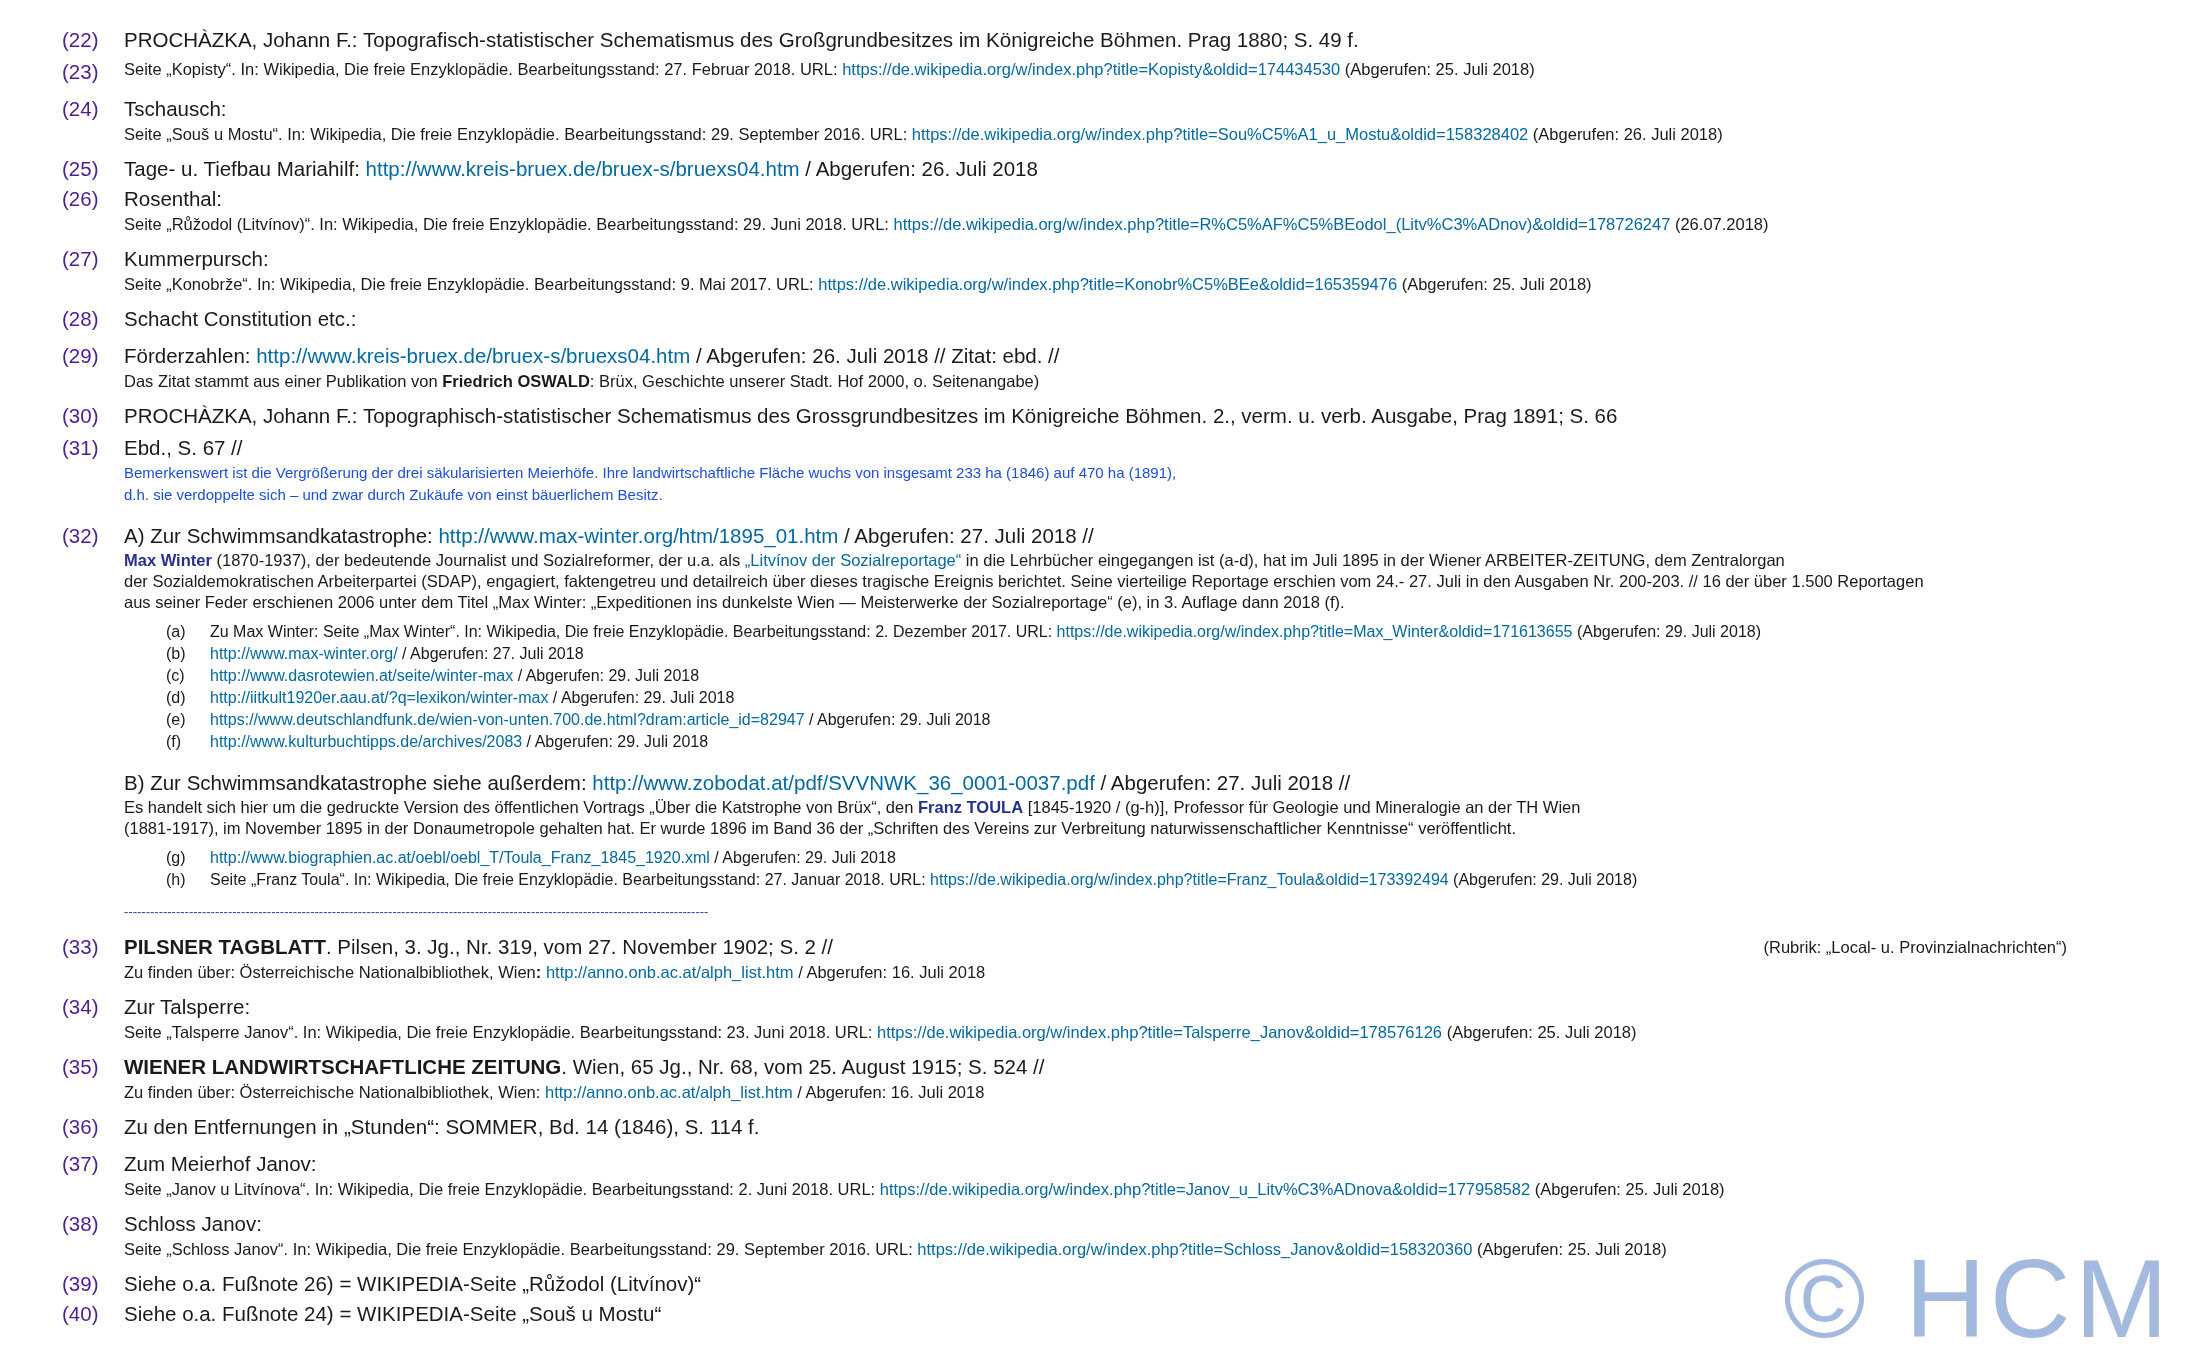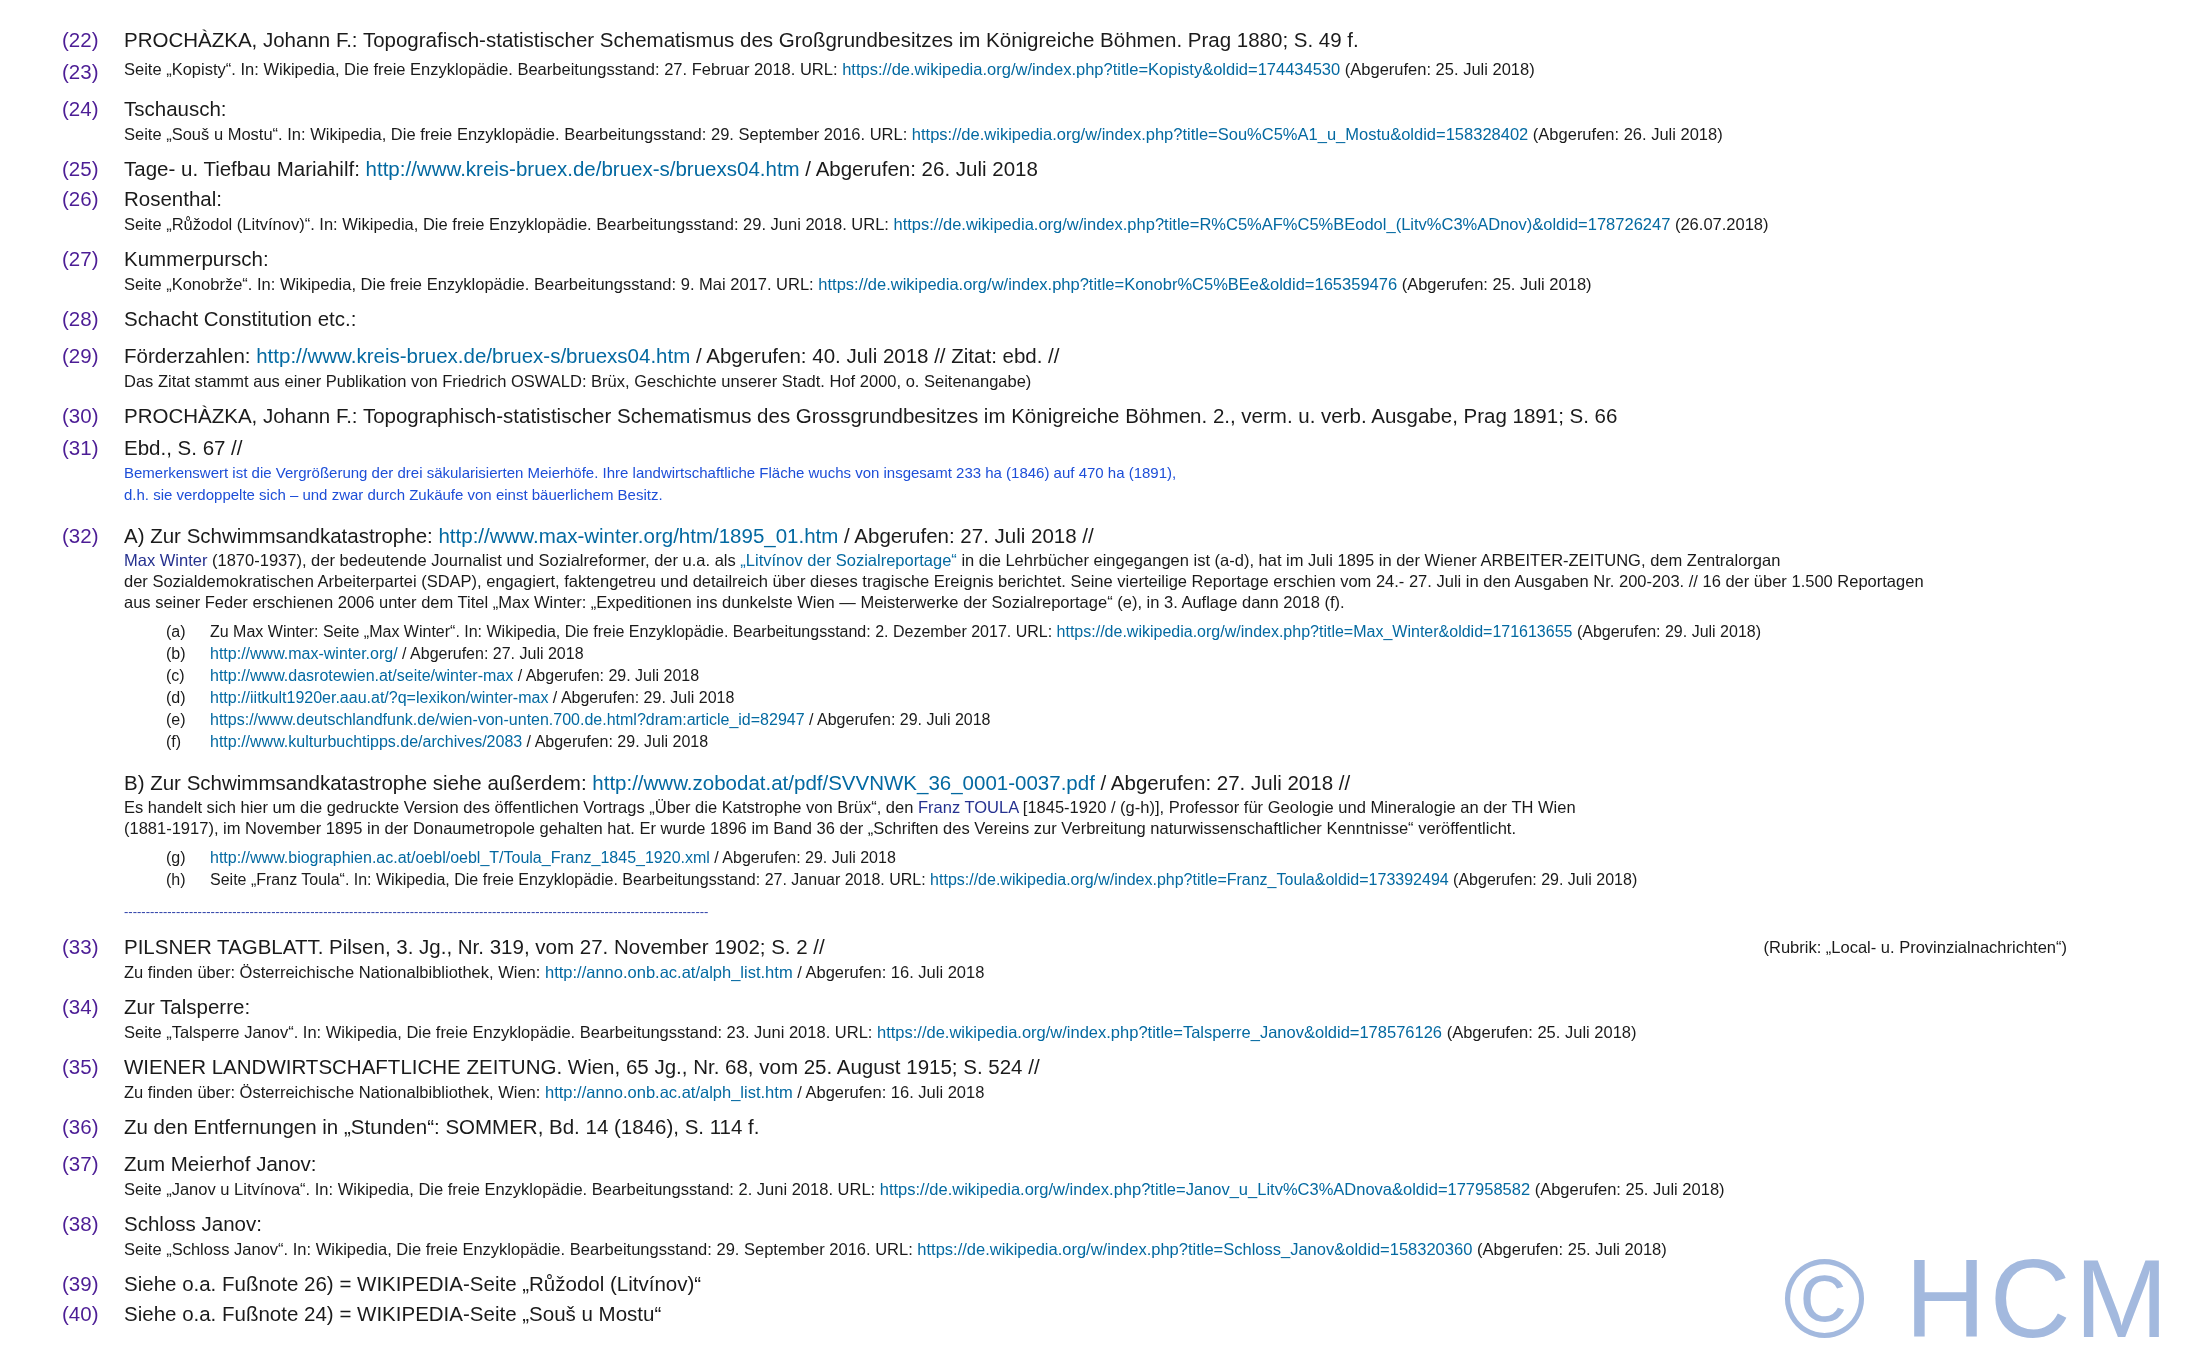--- a/index.html
+++ b/index.html
@@ -47,21 +47,21 @@
     font-size: 16.5px;
     line-height: 23px;
     color: #1a1a1a;
   }
   .lvl2.tight { line-height: 21px; }
   .link {
     color: #0369a1;
     word-break: break-all;
   }
   .lnk-dark { color: #25318f; }
-  .bold { font-weight: normal; }
+  .bold { font-weight: bold; }
   .gap-s { margin-top: 4px; }
   .gap-m { margin-top: 9px; }
   .gap-l { margin-top: 16px; }
   .sub-list {
     margin-top: 8px;
     margin-left: 42px;
   }
   .sub-row {
     display: flex;
     align-items: flex-start;
@@ -174,21 +174,21 @@
     <div class="num">(28)</div>
     <div class="body">
       <div class="lvl1">Schacht Constitution etc.:</div>
     </div>
   </div>
 
   <div class="entry gap-m">
     <div class="num">(29)</div>
     <div class="body">
       <div class="lvl1">
-        <span>Förderzahlen: </span><span class="link">http://www.kreis-bruex.de/bruex-s/bruexs04.htm</span><span> / Abgerufen: 40. Juli 2018 // Zitat: ebd. //</span>
+        <span>Förderzahlen: </span><span class="link">http://www.kreis-bruex.de/bruex-s/bruexs04.htm</span><span> / Abgerufen: 26. Juli 2018 // Zitat: ebd. //</span>
       </div>
       <div class="lvl2">
         <span>Das Zitat  stammt aus einer Publikation von </span><span class="bold">Friedrich OSWALD</span><span>: Brüx, Geschichte unserer Stadt. Hof 2000, o. Seitenangabe)</span>
       </div>
     </div>
   </div>
 
   <div class="entry gap-m">
     <div class="num">(30)</div>
     <div class="body">

